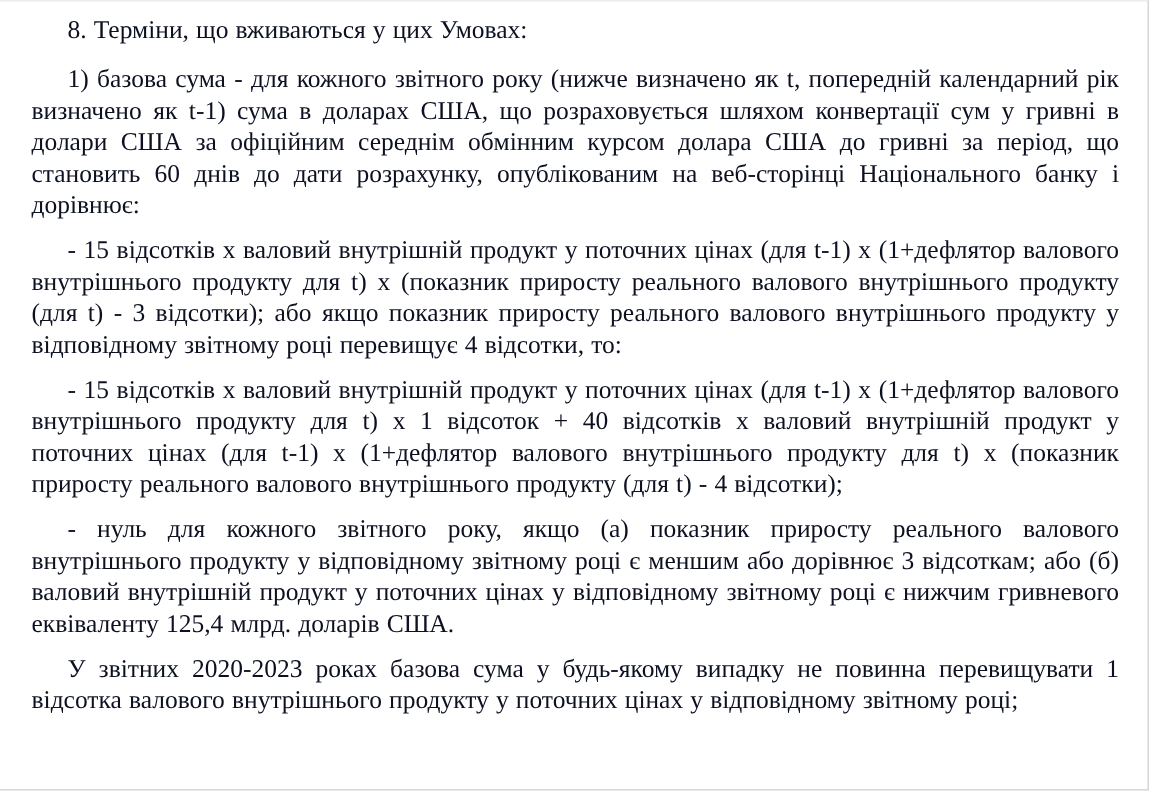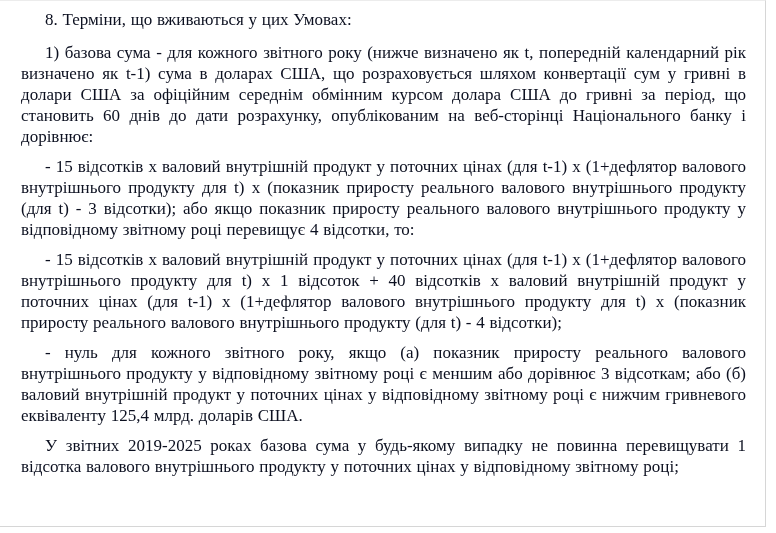--- a/index.html
+++ b/index.html
@@ -51,15 +51,15 @@
 
     <p class="para">1) базова сума - для кожного звітного року (нижче визначено як t, попередній календарний рік визначено як t-1) сума в доларах США, що розраховується шляхом конвертації сум у гривні в долари США за офіційним середнім обмінним курсом долара США до гривні за період, що становить 60 днів до дати розрахунку, опублікованим на веб-сторінці Національного банку і дорівнює:</p>
 
 
     <p class="para">- 15 відсотків х валовий внутрішній продукт у поточних цінах (для t-1) х (1+дефлятор валового внутрішнього продукту для t) х (показник приросту реального валового внутрішнього продукту (для t) - 3 відсотки); або якщо показник приросту реального валового внутрішнього продукту у відповідному звітному році перевищує 4 відсотки, то:</p>
 
     <p class="para">- 15 відсотків х валовий внутрішній продукт у поточних цінах (для t-1) х (1+дефлятор валового внутрішнього продукту для t) х 1 відсоток + 40 відсотків х валовий внутрішній продукт у поточних цінах (для t-1) х (1+дефлятор валового внутрішнього продукту для t) х (показник приросту реального валового внутрішнього продукту (для t) - 4 відсотки);</p>
 
     <p class="para">- нуль для кожного звітного року, якщо (а) показник приросту реального валового внутрішнього продукту у відповідному звітному році є меншим або дорівнює 3 відсоткам; або (б) валовий внутрішній продукт у поточних цінах у відповідному звітному році є нижчим гривневого еквіваленту 125,4 млрд. доларів США.</p>
 
-    <p class="para">У звітних 2019-2025 роках базова сума у будь-якому випадку не повинна перевищувати 1 відсотка валового внутрішнього продукту у поточних цінах у відповідному звітному році;</p>
+    <p class="para">У звітних 2020-2023 роках базова сума у будь-якому випадку не повинна перевищувати 1 відсотка валового внутрішнього продукту у поточних цінах у відповідному звітному році;</p>
   </div>
 </div>
 
 </body></html>

